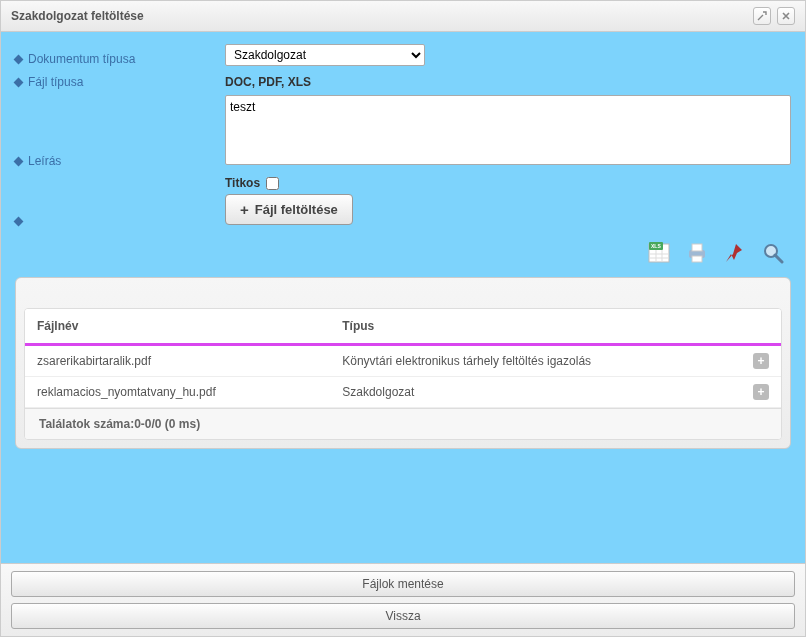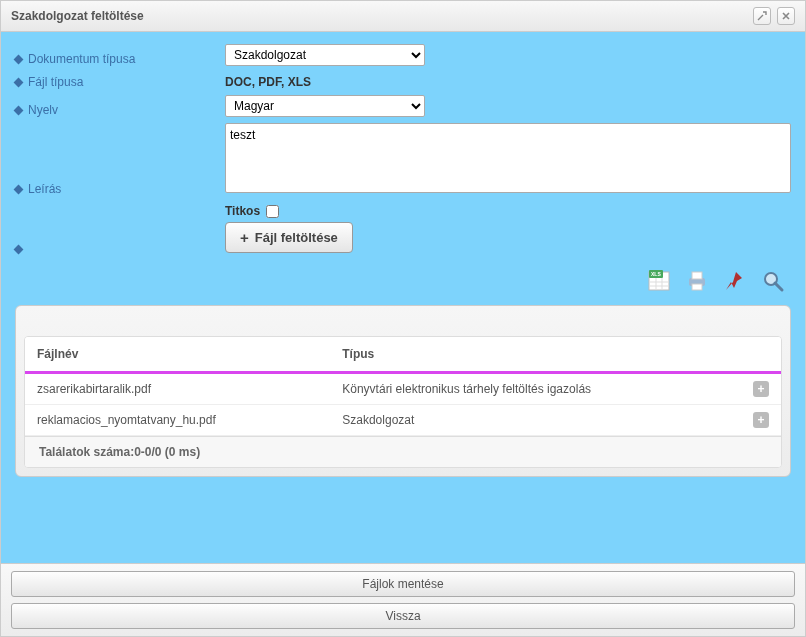--- a/index.html
+++ b/index.html
@@ -160,31 +160,20 @@
     <div class="form-row">
       <div class="form-label">
         <span class="diamond"></span>
         <span>Fájl típusa</span>
       </div>
       <div class="form-control">
         <div class="static-text">DOC, PDF, XLS</div>
       </div>
     </div>
 
-    <div class="form-row">
-      <div class="form-label">
-        <span class="diamond"></span>
-        <span>Nyelv</span>
-      </div>
-      <div class="form-control">
-        <select>
-          <option>Magyar</option>
-        </select>
-      </div>
-    </div>
 
     <div class="form-row">
       <div class="form-label">
         <span class="diamond"></span>
         <span>Leírás</span>
       </div>
       <div class="form-control">
         <textarea style="">teszt</textarea>
       </div>
     </div>

